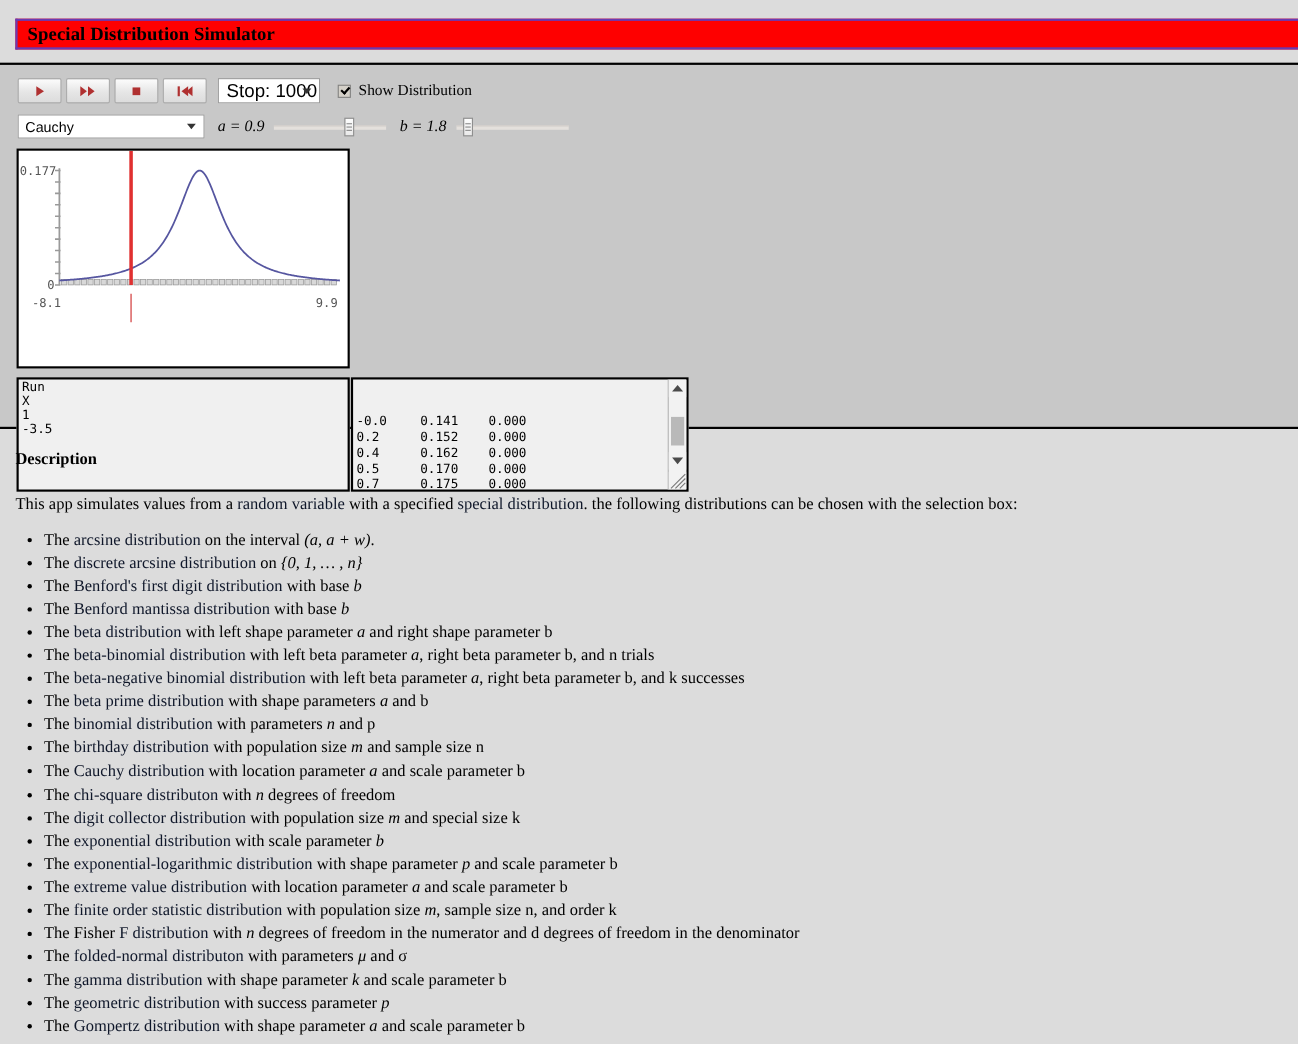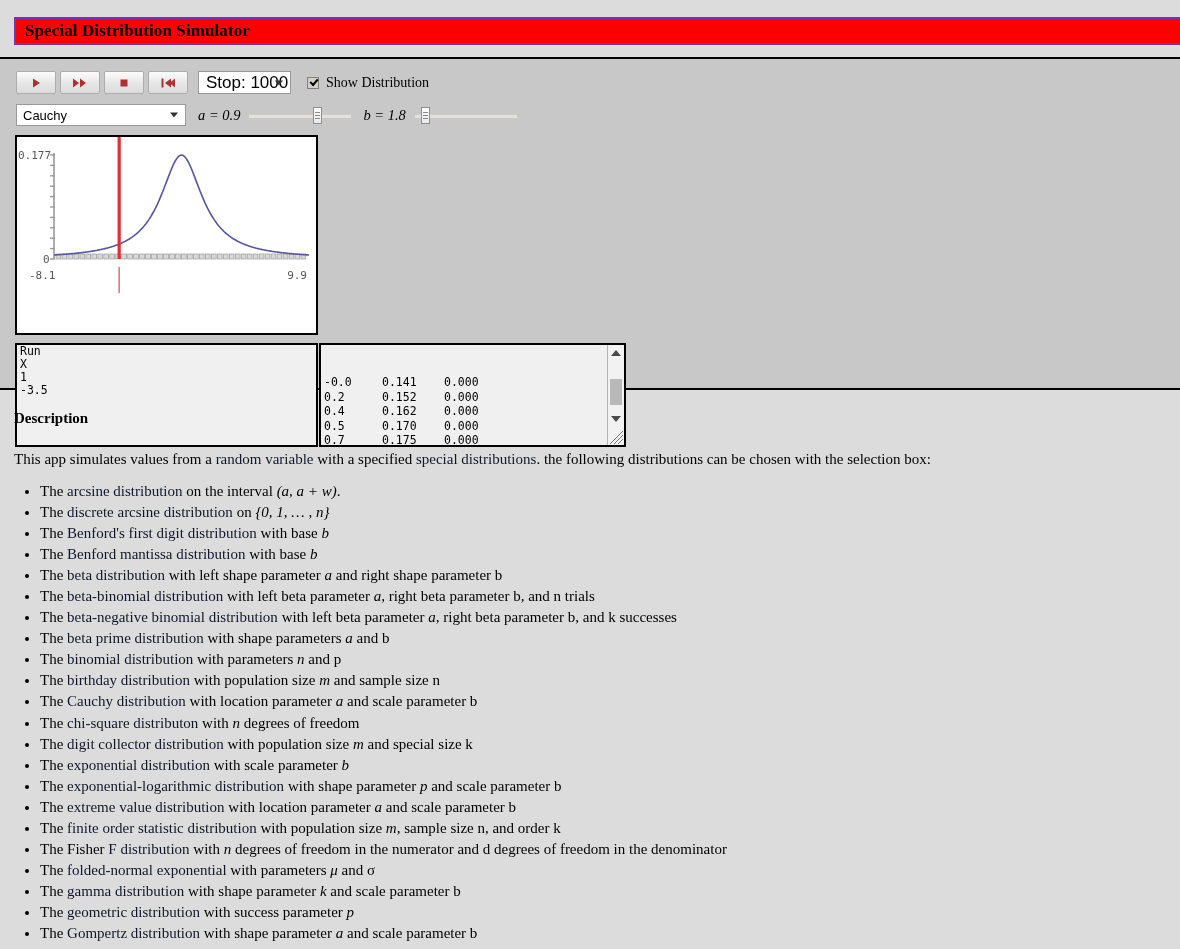--- a/index.html
+++ b/index.html
@@ -552,38 +552,38 @@
           <line x1="6" y1="15" x2="15" y2="6" stroke="#777" stroke-width="1"></line>
           <line x1="10" y1="15" x2="15" y2="10" stroke="#777" stroke-width="1"></line>
         </svg>
       </div>
     </div>
   </div>
 </div>
 
 <div id="description">
   <h3 id="desc-heading">Description</h3>
-  <p id="desc-intro"><span>This app simulates values from a </span><span class="lnk">random variable</span><span> with a specified </span><span class="lnk">special distributions</span><span>. the following distributions can be chosen with the selection box:</span></p>
+  <p id="desc-intro"><span>This app simulates values from a </span><span class="lnk">random variable</span><span> with a specified </span><span class="lnk">special distribution</span><span>. the following distributions can be chosen with the selection box:</span></p>
   <ul id="dist-list">
       <li><span>The </span><span class="lnk">arcsine distribution</span><span> on the interval </span><span class="mi">(a, a + w)</span><span>.</span></li>
       <li><span>The </span><span class="lnk">discrete arcsine distribution</span><span> on </span><span class="mi">{0, 1, … , n}</span></li>
       <li><span>The </span><span class="lnk">Benford's first digit distribution</span><span> with base </span><span class="mi">b</span></li>
       <li><span>The </span><span class="lnk">Benford mantissa distribution</span><span> with base </span><span class="mi">b</span></li>
       <li><span>The </span><span class="lnk">beta distribution</span><span> with left shape parameter </span><span class="mi">a</span><span> and right shape parameter b</span></li>
       <li><span>The </span><span class="lnk">beta-binomial distribution</span><span> with left beta parameter </span><span class="mi">a</span><span>, right beta parameter b, and n trials</span></li>
       <li><span>The </span><span class="lnk">beta-negative binomial distribution</span><span> with left beta parameter </span><span class="mi">a</span><span>, right beta parameter b, and k successes</span></li>
       <li><span>The </span><span class="lnk">beta prime distribution</span><span> with shape parameters </span><span class="mi">a</span><span> and b</span></li>
       <li><span>The </span><span class="lnk">binomial distribution</span><span> with parameters </span><span class="mi">n</span><span> and p</span></li>
       <li><span>The </span><span class="lnk">birthday distribution</span><span> with population size </span><span class="mi">m</span><span> and sample size n</span></li>
       <li><span>The </span><span class="lnk">Cauchy distribution</span><span> with location parameter </span><span class="mi">a</span><span> and scale parameter b</span></li>
       <li><span>The </span><span class="lnk">chi-square distributon</span><span> with </span><span class="mi">n</span><span> degrees of freedom</span></li>
       <li><span>The </span><span class="lnk">digit collector distribution</span><span> with population size </span><span class="mi">m</span><span> and special size k</span></li>
       <li><span>The </span><span class="lnk">exponential distribution</span><span> with scale parameter </span><span class="mi">b</span></li>
       <li><span>The </span><span class="lnk">exponential-logarithmic distribution</span><span> with shape parameter </span><span class="mi">p</span><span> and scale parameter b</span></li>
       <li><span>The </span><span class="lnk">extreme value distribution</span><span> with location parameter </span><span class="mi">a</span><span> and scale parameter b</span></li>
       <li><span>The </span><span class="lnk">finite order statistic distribution</span><span> with population size </span><span class="mi">m</span><span>, sample size n, and order k</span></li>
       <li><span>The Fisher </span><span class="lnk">F distribution</span><span> with </span><span class="mi">n</span><span> degrees of freedom in the numerator and d degrees of freedom in the denominator</span></li>
-      <li><span>The </span><span class="lnk">folded-normal exponential</span><span> with parameters </span><span class="mi">μ</span><span> and σ</span></li>
+      <li><span>The </span><span class="lnk">folded-normal distributon</span><span> with parameters </span><span class="mi">μ</span><span> and σ</span></li>
       <li><span>The </span><span class="lnk">gamma distribution</span><span> with shape parameter </span><span class="mi">k</span><span> and scale parameter b</span></li>
       <li><span>The </span><span class="lnk">geometric distribution</span><span> with success parameter </span><span class="mi">p</span></li>
       <li><span>The </span><span class="lnk">Gompertz distribution</span><span> with shape parameter </span><span class="mi">a</span><span> and scale parameter b</span></li>
     </ul>
 </div>
 
 </body></html>

